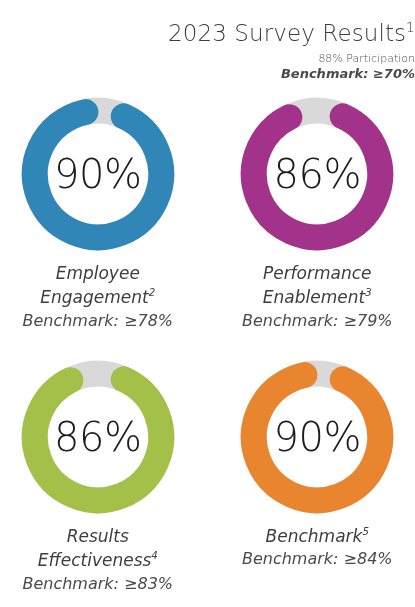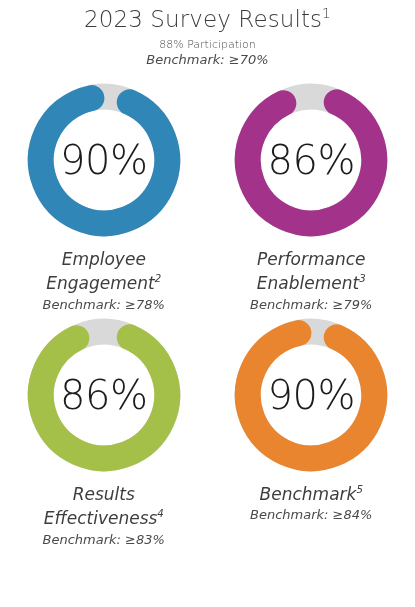--- a/index.html
+++ b/index.html
@@ -11,22 +11,22 @@
     height: 607px;
     background: #ffffff;
     font-family: "DejaVu Sans", "Liberation Sans", sans-serif;
     color: #3a3a3a;
     overflow: hidden;
     position: relative;
   }
 
   
   .header {
-    text-align: center;
-    padding-top: 6px;
+    text-align: right;
+    padding-top: 20px;
   }
   .page-title {
     font-size: 23px;
     font-weight: 300;
     color: #3d3d3d;
     letter-spacing: 0.1px;
     line-height: 1.2;
     margin: 0;
   }
   .page-title sup {
@@ -37,34 +37,35 @@
   .participation {
     font-size: 11px;
     font-weight: 300;
     color: #4a4a4a;
     margin-top: 4px;
     line-height: 1.25;
   }
   .benchmark-top {
     font-size: 13px;
     font-style: italic;
-    font-weight: 400;
+    font-weight: 700;
     color: #4a4a4a;
     margin-top: 1px;
     line-height: 1.25;
   }
 
   
   .grid {
     margin-top: 10px;
     display: grid;
     grid-template-columns: 1fr 1fr;
     grid-template-rows: auto auto;
     row-gap: 0px;
     column-gap: 0px;
+    gap: 24px;
   }
   .cell {
     display: flex;
     flex-direction: column;
     align-items: center;
   }
   .donut-wrap {
     position: relative;
     width: 162px;
     height: 162px;
@@ -100,21 +101,21 @@
     margin-top: 6px;
     max-width: 170px;
     font-style: italic;
   }
   .metric-label sup {
     font-size: 0.6em;
     vertical-align: super;
     line-height: 0;
   }
   .metric-benchmark {
-    font-size: 13px;
+    font-size: 16px;
     font-style: italic;
     color: #4a4a4a;
     text-align: center;
     line-height: 1.3;
     margin-top: 1px;
   }
 </style>
 </head>
 <body>
 

